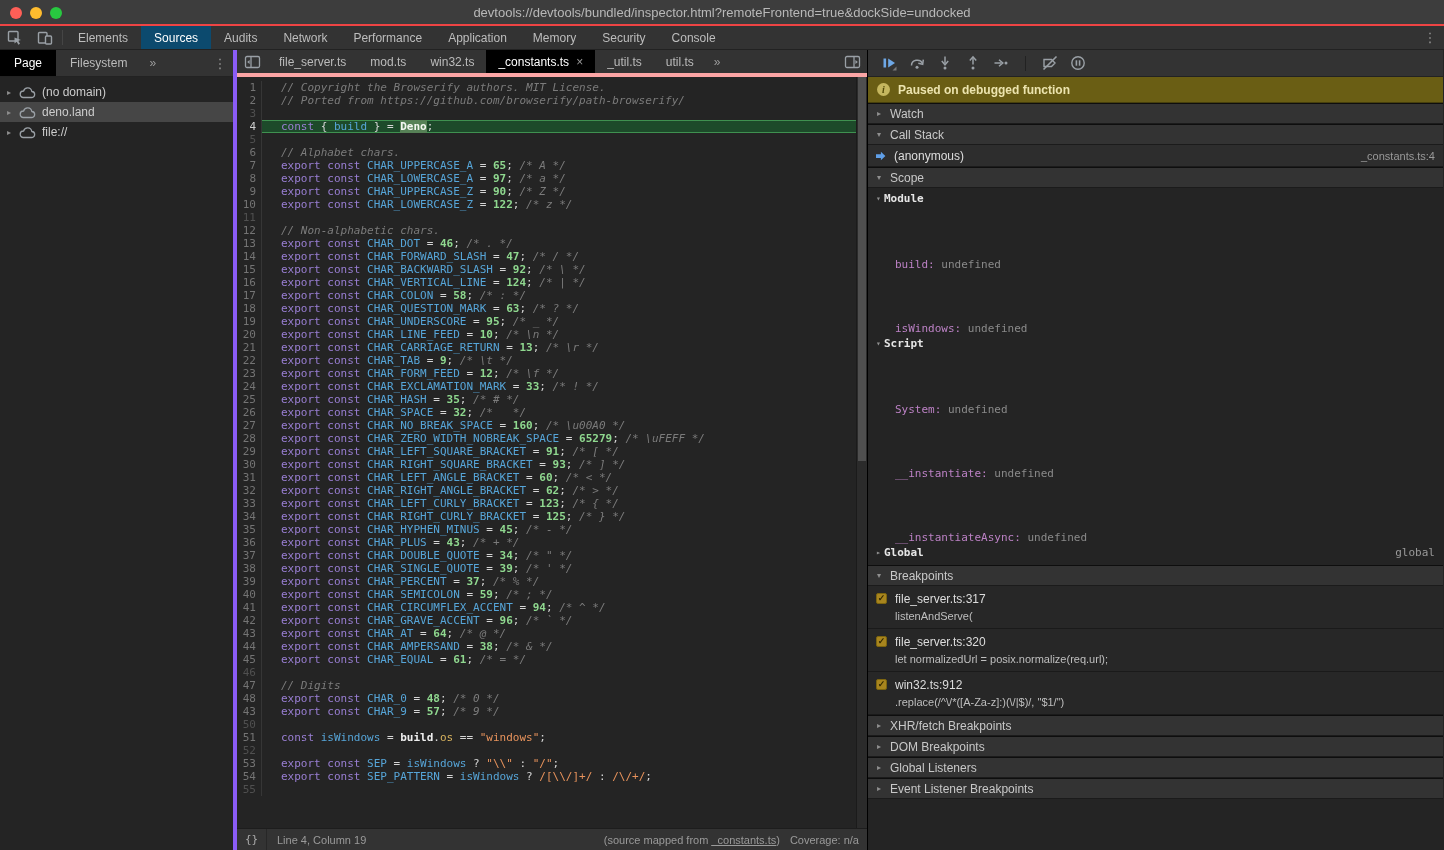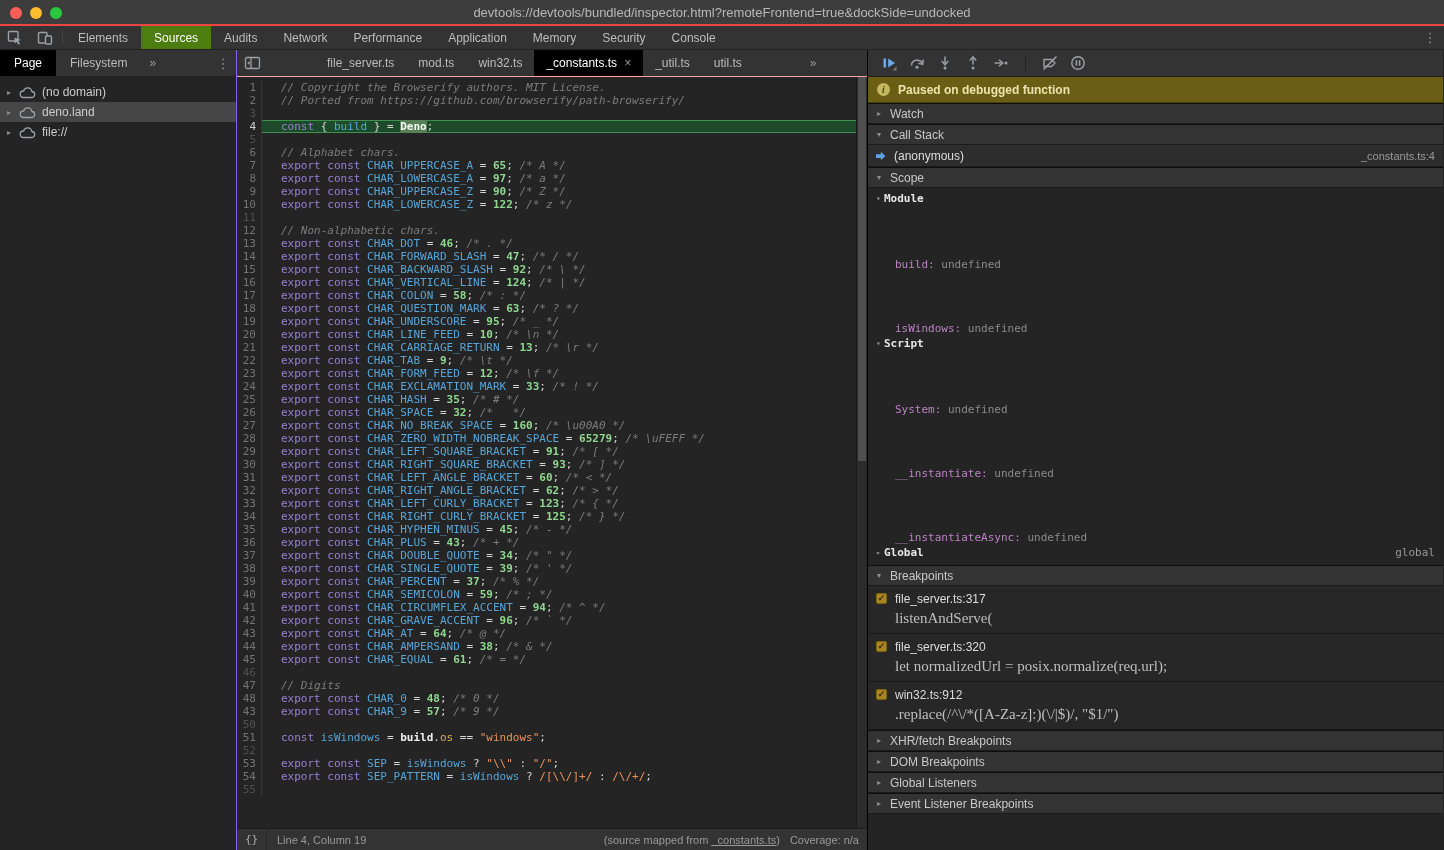--- a/index.html
+++ b/index.html
@@ -13,47 +13,47 @@
   .lights { position:absolute; left:10px; top:7px; display:flex; gap:8px; }
   .light { width:12px; height:12px; border-radius:50%; }
   .titletext { flex:1; text-align:center; font-size:13px; color:#b8b8b8; }
 
   
   .toolbar { height:24px; background:#333; border-bottom:1px solid #222;
              display:flex; align-items:stretch; }
   .tbtn { width:30px; display:flex; align-items:center; justify-content:center; }
   .tsep { width:1px; background:#454545; margin:4px 2px; }
   .mtab { padding:0 13px; display:flex; align-items:center; color:#bdbdbd; }
-  .mtab.active { background:#4d7c0f; color:#fff; }
+  .mtab.active { background:#0c4a6e; color:#fff; }
   .kebab { margin-left:auto; width:28px; display:flex; align-items:center;
            justify-content:center; color:#9a9a9a; font-size:13px; }
 
   
   .content { display:flex; height:800px; align-items:stretch; }
-  .sidebar { width:237px; border-right:1px solid #8b5cf6; display:flex; flex-direction:column; background:#242424; }
+  .sidebar { width:237px; border-right:4px solid #8b5cf6; display:flex; flex-direction:column; background:#242424; }
   .editor  { width:631px; border-right:1px solid #000; display:flex; flex-direction:column; background:#242424; }
   .rightpanel { width:575px; display:flex; flex-direction:column; background:#242424; }
 
   
   .subbar { height:27px; background:#333; border-bottom:1px solid #222;
             display:flex; align-items:stretch; flex:none; }
   .stab { padding:0 14px; display:flex; align-items:center; color:#bbb; }
   .stab.active { background:#000; color:#fff; }
   .chev { display:flex; align-items:center; padding:0 8px; color:#9a9a9a; }
   .sidemenu { margin-left:auto; width:26px; display:flex; align-items:center;
               justify-content:center; color:#9a9a9a; font-size:13px; }
   .tree { padding-top:5px; }
   .tree-row { height:20px; display:flex; align-items:center; padding-left:7px; color:#ccc; }
   .tree-row.selected { background:#464646; }
   .tri { color:#8d8d8d; font-size:8px; width:12px; flex:none; }
   .cloud { margin-right:6px; flex:none; }
 
   
-  .ftabs { height:27px; background:#333; border-bottom:1px solid #fca5a5;
-           display:flex; align-items:stretch; flex:none;gap:48px; }
+  .ftabs { height:27px; background:#333; border-bottom:4px solid #fca5a5;
+           display:flex; align-items:stretch; flex:none; }
   .navbtn { width:30px; display:flex; align-items:center; justify-content:center; flex:none; }
   .ftab { padding:0 12px; display:flex; align-items:center; gap:7px; color:#bbb; }
   .ftab.active { background:#000; color:#fff; }
   .ftab .x { color:#999; font-size:12px; }
 
   
   .codewrap { flex:1; position:relative; overflow:hidden; }
   .code { position:absolute; left:0; right:11px; top:0; bottom:0; padding-top:4px;
           font-family:"DejaVu Sans Mono",monospace; font-size:11px; line-height:13px; }
   .cl { display:flex; height:13px; white-space:pre; }
@@ -104,21 +104,21 @@
   .sgroup .arrow { font-size:8px; width:11px; }
   .sgr-right { margin-left:auto; color:#9a9a9a; font-weight:normal; }
   .sprop { height:16px; display:flex; align-items:flex-end; padding-left:27px;margin-top:48px; }
   .pname { color:#bd82c6; } .pval { color:#8a8a8a; }
   .bpitem { border-bottom:1px solid #1a1a1a; padding:5px 8px 6px 8px; background:#272727; }
   .bptop { display:flex; align-items:center; gap:8px; height:15px; }
   .bpcheck { width:11px; height:11px; background:#a8851e; border:1px solid #7d650f; border-radius:2px;
              color:#332900; font-size:9px; font-weight:bold; display:flex; align-items:center;
              justify-content:center; line-height:1; flex:none; }
   .bploc { color:#ddd; }
-  .bpcode { font-family:Liberation Serif, serif; font-size:15px; color:#bfbfbf;
+  .bpcode { font-family:Liberation Sans, sans-serif; font-size:11px; color:#bfbfbf;
             padding:4px 0 0 19px; white-space:pre; }
   svg { display:block; }
 </style>
 </head>
 <body>
 
 <div class="app">
 
   <div class="titlebar">
     <div class="lights">

